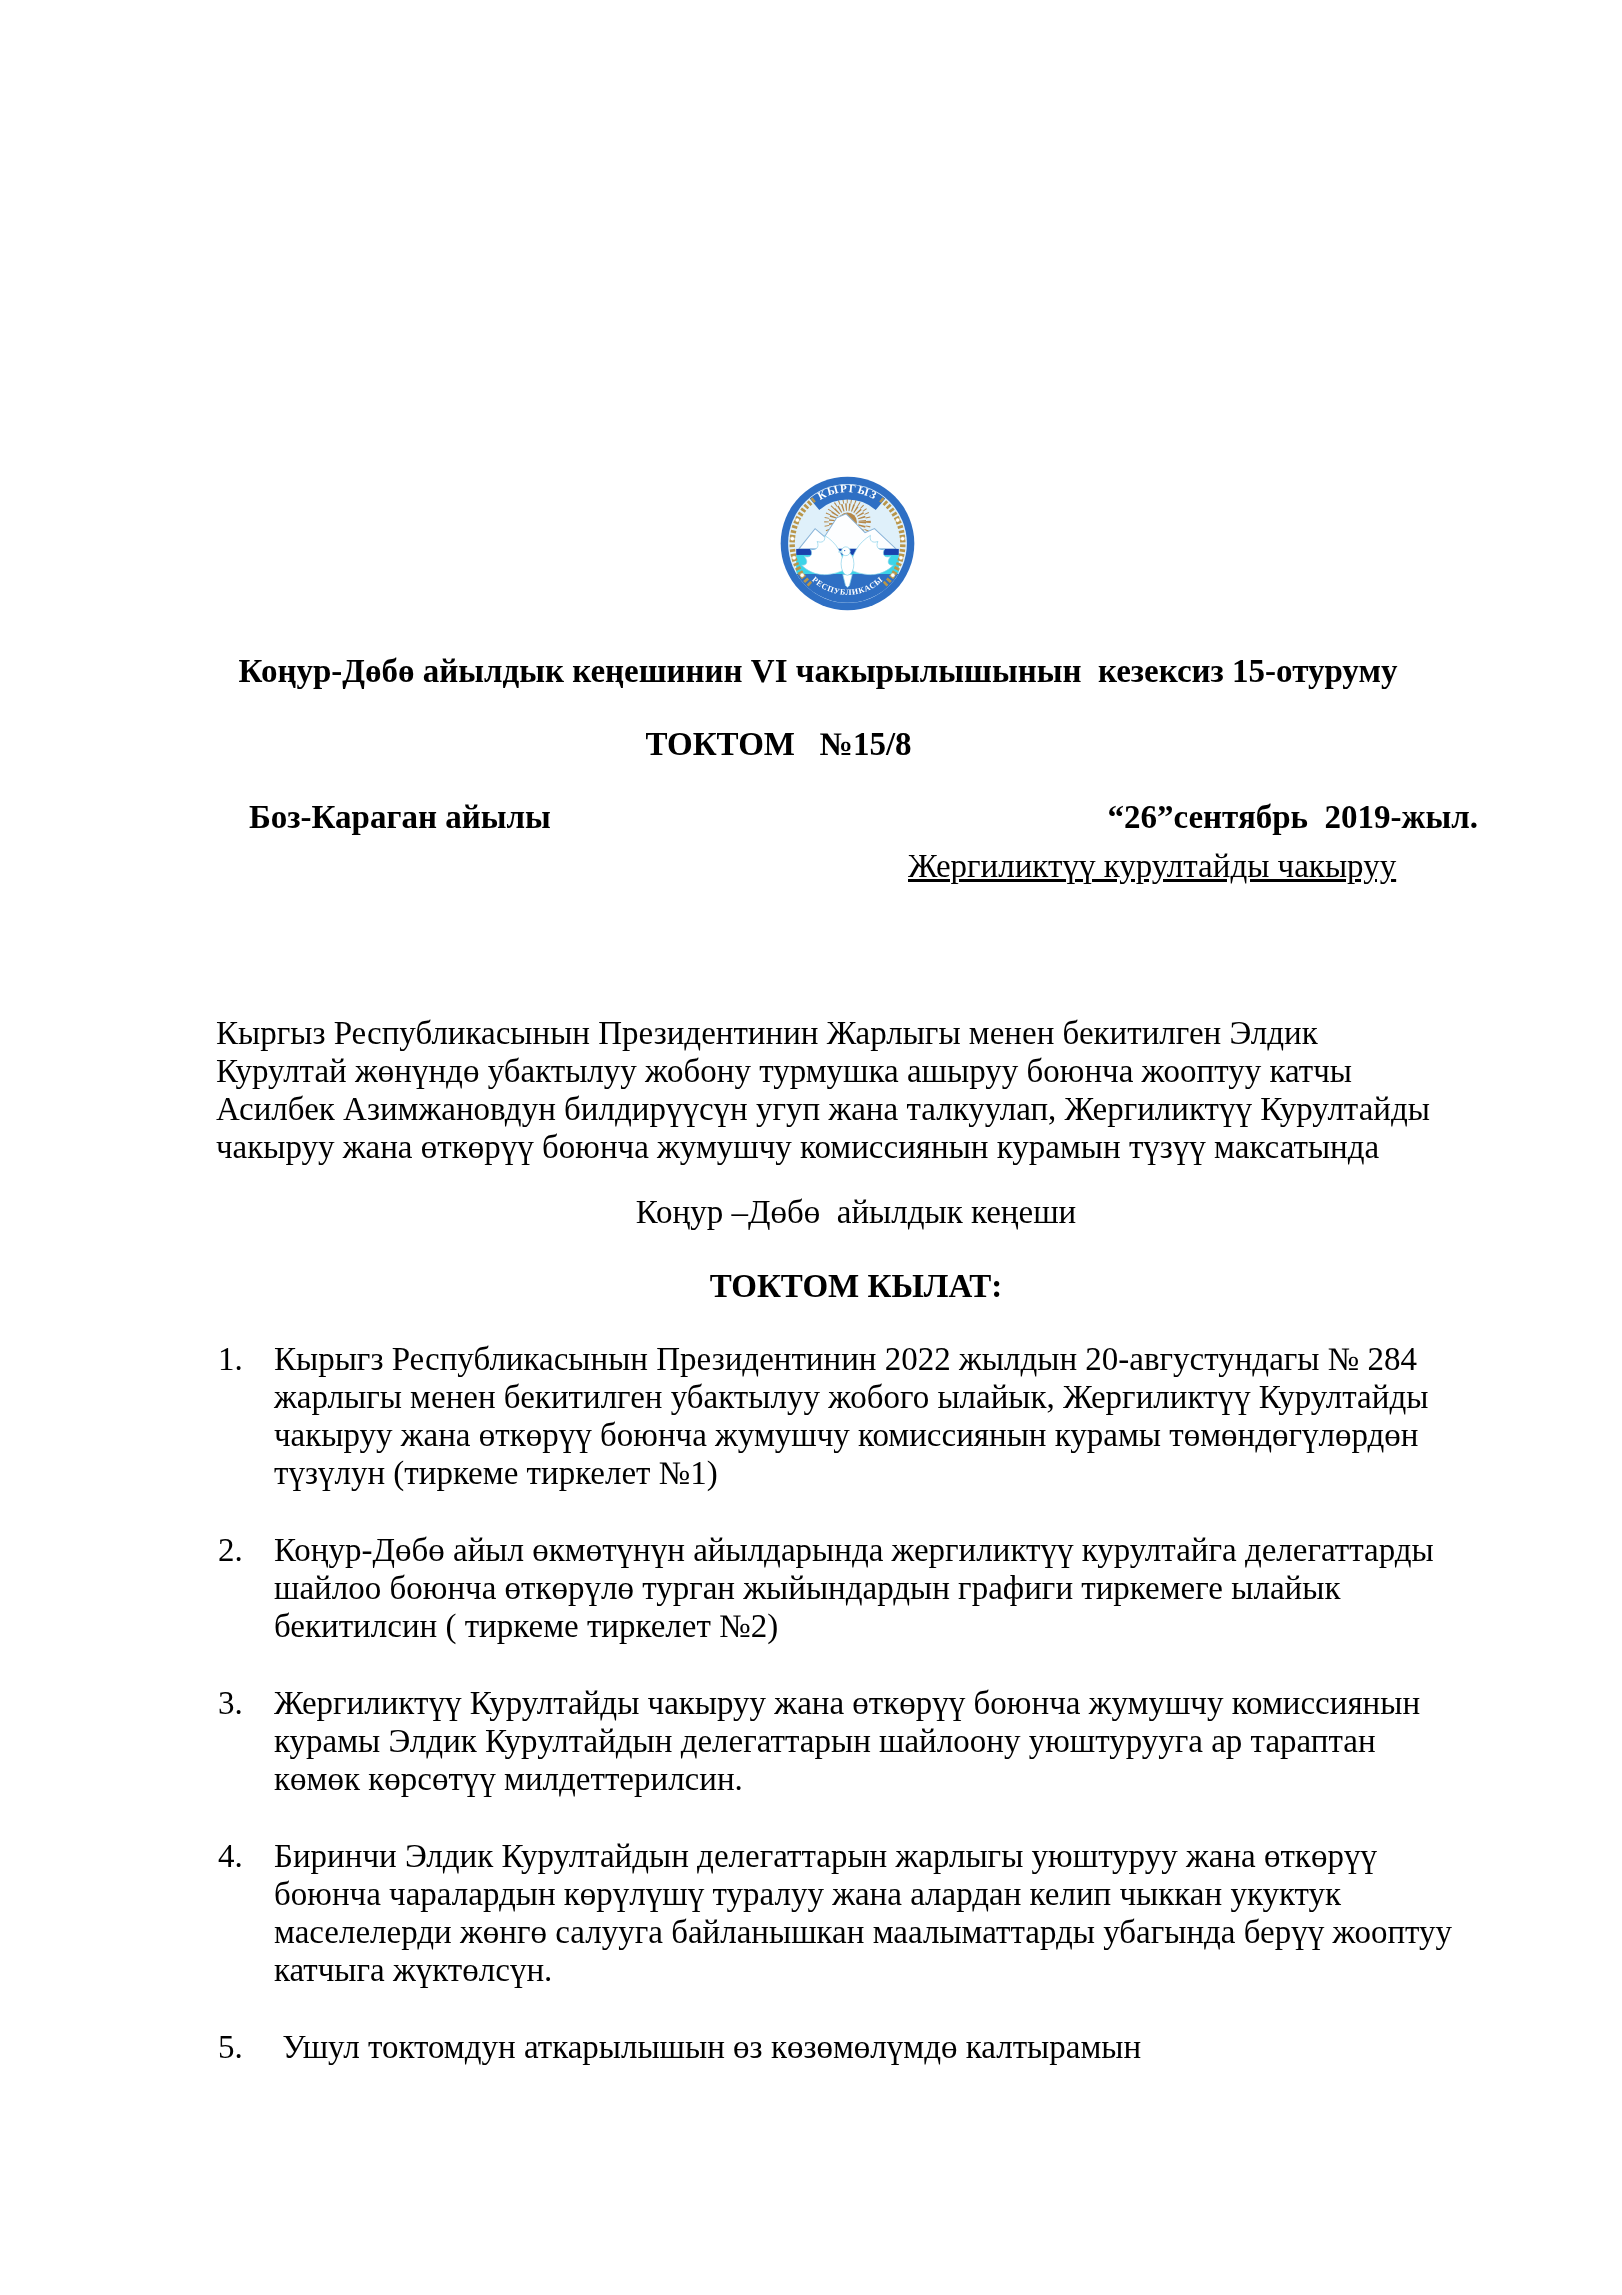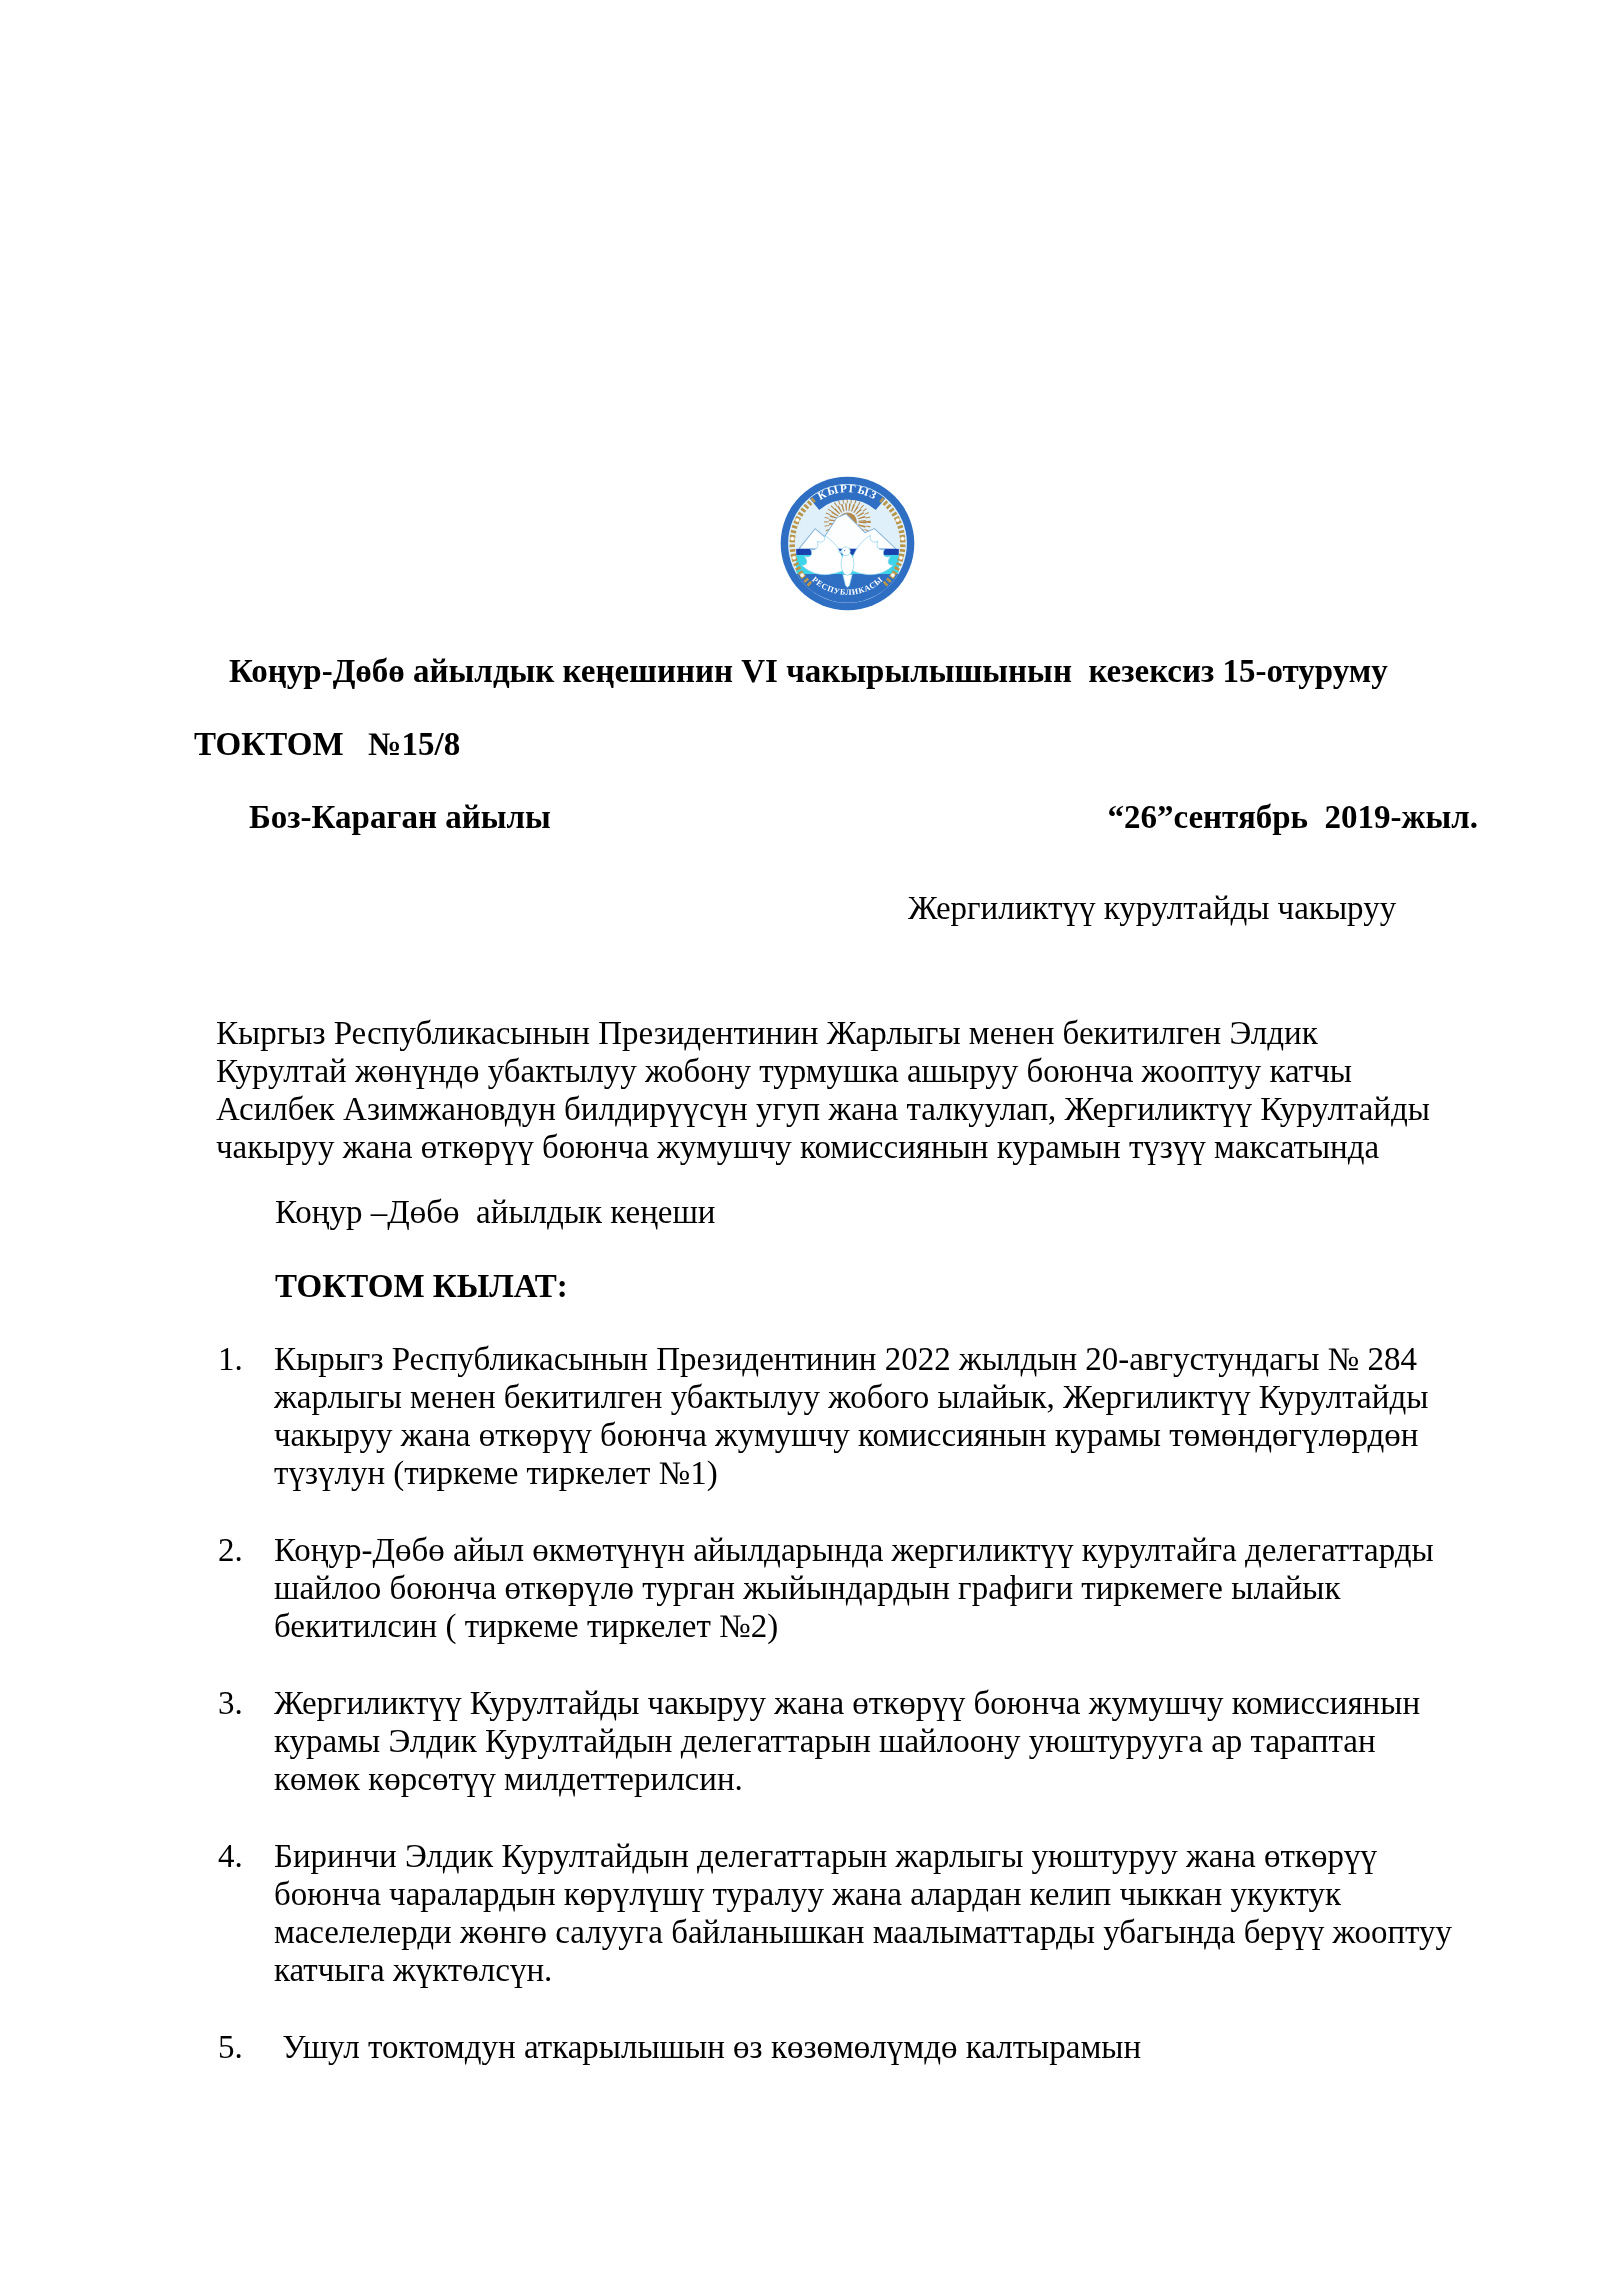--- a/index.html
+++ b/index.html
@@ -5,31 +5,31 @@
   * { margin:0; padding:0; box-sizing:border-box; }
   html,body { background:#ffffff; }
   body {
     width:1623px; height:2295px; position:relative;
     font-family:"Liberation Serif","DejaVu Serif",serif;
     color:#000;
   }
   .abs { position:absolute; }
   .t  { font-size:33px; line-height:38px; white-space:pre-wrap; }
   .b  { font-weight:bold; }
-  .center { }
+  .center { text-align:center; }
 
   
   .emblem { left:780px; top:476px; width:135px; height:135px; }
   .emblem svg { width:100%; height:100%; display:block; }
 
   
   .title-line    { left:229px;  top:652px;  width:1178px; }
   .doc-number    { left:194px;  top:725px; width:1169px; }
   .place-date    { left:229px;  top:798px; width:1229px; display:flex; justify-content:space-between;margin-left:20px; }
-  .subject-block { left:908px; top:889px; width:537px; }
+  .subject-block { left:908px; top:847px; width:537px;text-decoration:underline; }
   .preamble      { left:216px;  top:1014px; width:1237px; }
   .council-line  { left:275px;  top:1193px; width:1162px; }
   .decree-head   { left:275px;  top:1267px; width:1162px; }
 
   
   .decree-list { left:218px; top:1340px; width:1251px; }
   .item { display:flex; margin-bottom:39px; }
   .item .num { width:56px; flex:none; }
   .item .txt { width:1188px; }
 </style>

